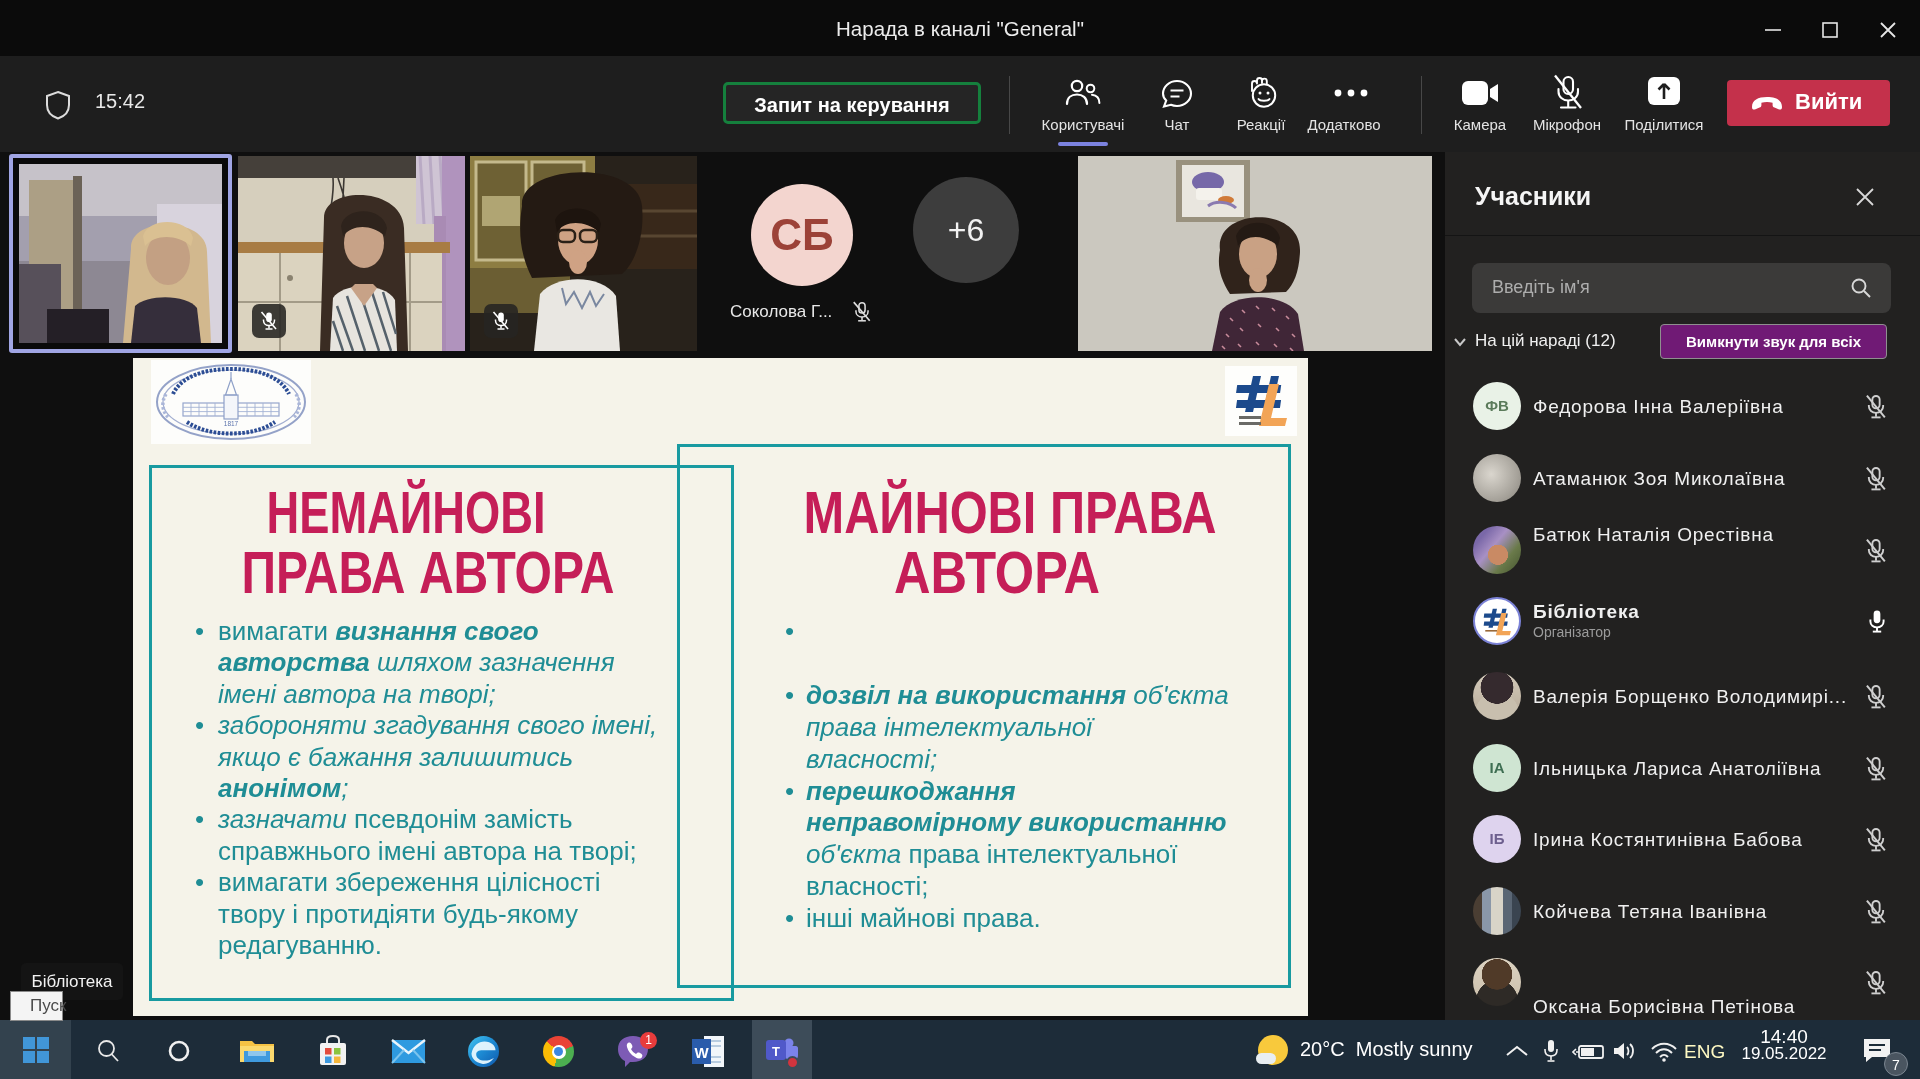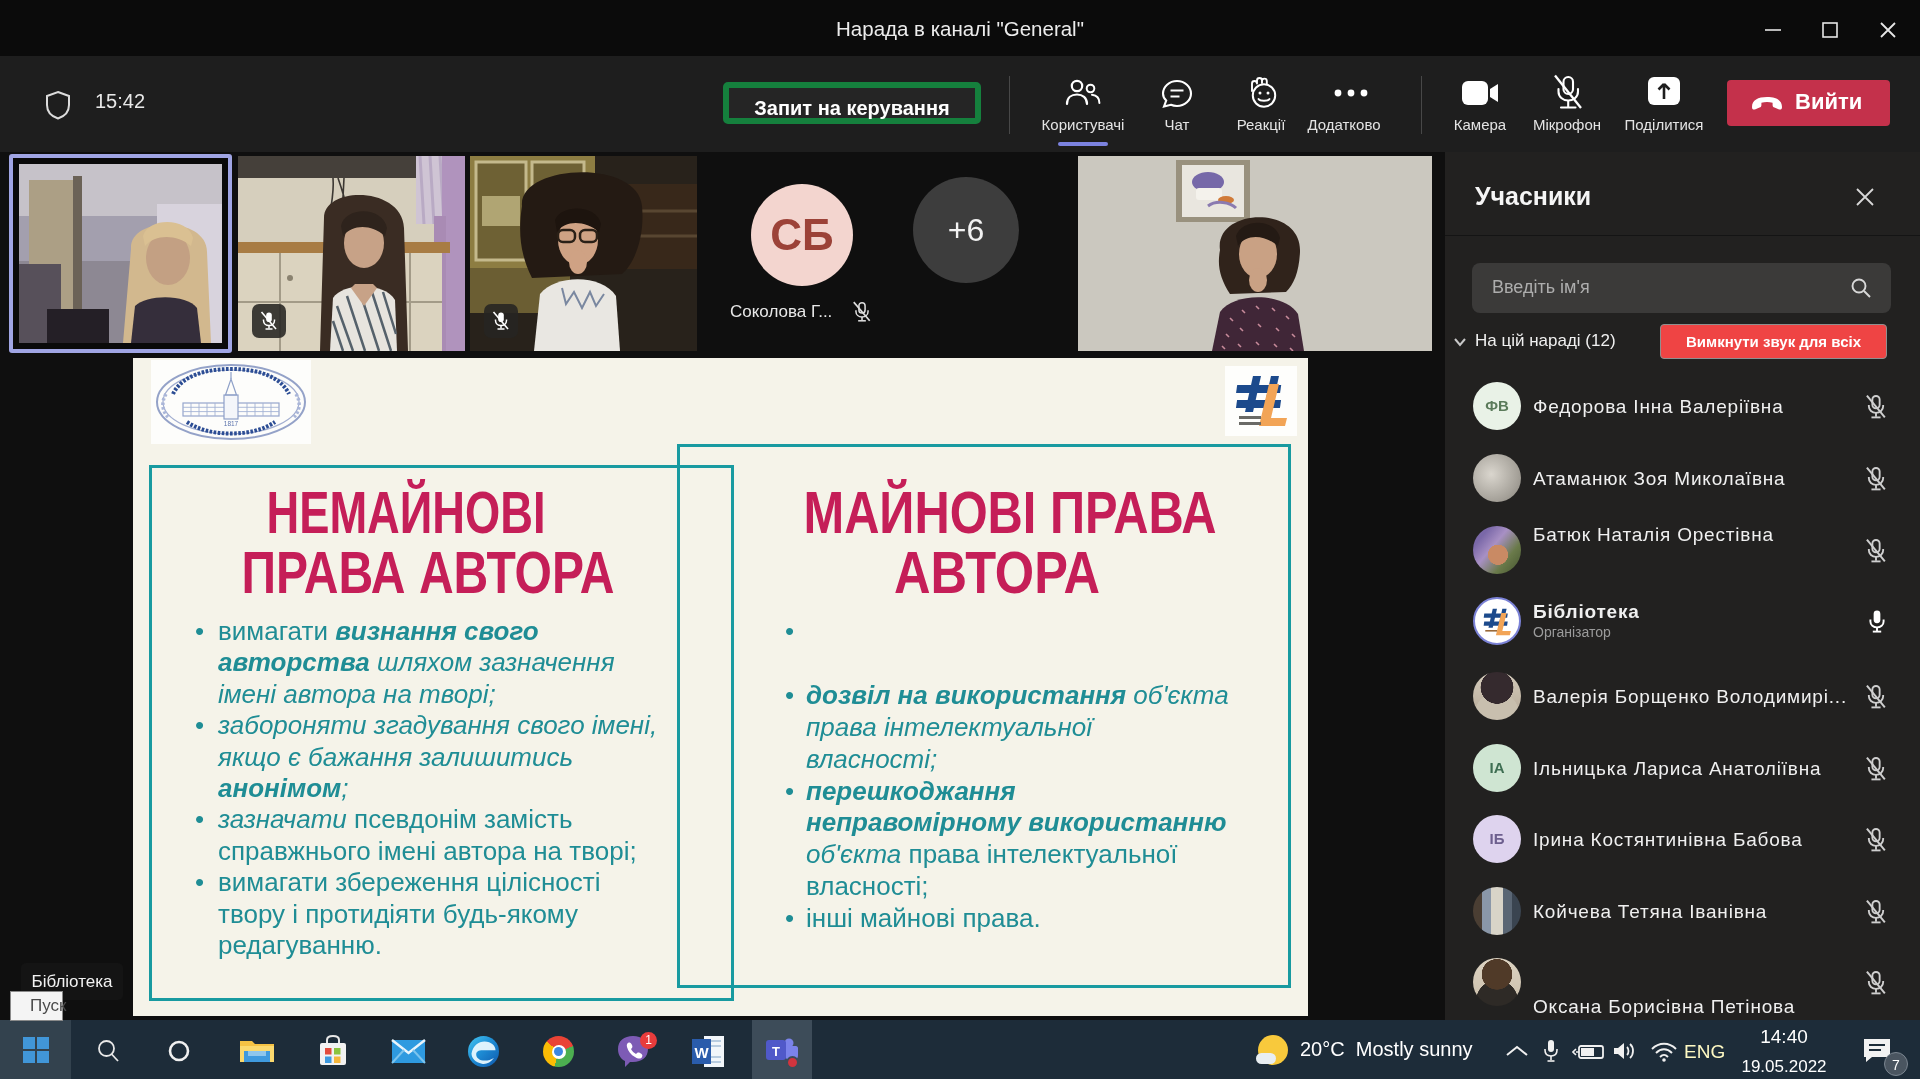--- a/index.html
+++ b/index.html
@@ -6,21 +6,21 @@
 html,body { width:1920px; height:1079px; overflow:hidden; background:#000; }
 body { font-family:"Liberation Sans", sans-serif; position:relative; }
 .abs { position:absolute; }
 
 #titlebar { left:0; top:0; width:1920px; height:56px; background:#0b0b0b; color:#e6e6e6; }
 #titlebar .ttl { left:0; right:0; top:17px; text-align:center; font-size:20.5px; color:#ececec; }
 
 #toolbar { left:0; top:56px; width:1920px; height:96px; background:#1e1e1e; color:#e8e8e8; }
 .tb-lbl { font-size:15px; color:#e4e4e4; text-align:center; }
 .vsep { width:1px; background:#484848; }
-#reqbtn { left:723px; top:26px; width:258px; height:42px; border:6px solid #15803d; border-radius:5px; background:#252525; color:#fff; font-size:20px; font-weight:bold; text-align:center; line-height:40px; }
+#reqbtn { left:723px; top:26px; width:258px; height:42px; border:3px solid #15803d; border-radius:5px; background:#252525; color:#fff; font-size:20px; font-weight:bold; text-align:center; line-height:40px; }
 #exitbtn { left:1727px; top:24px; width:163px; height:46px; background:#c4314b; border-radius:4px; color:#fff; font-size:22px; font-weight:bold; }
 
 #stage { left:0; top:152px; width:1445px; height:868px; background:#0f0f0f; overflow:hidden; }
 .micov { width:34px; height:34px; background:rgba(38,36,34,.88); border-radius:7px; }
 
 #slide { left:133px; top:206px; width:1175px; height:658px; background:#f5f3e9; overflow:hidden; }
 .tealbox { border:3px solid #189aa0; position:absolute; }
 .slide-title { position:absolute; color:#c51e58; font-weight:bold; text-align:center; font-size:60px; line-height:60px; width:600px; white-space:nowrap; }
 .bul { position:absolute; color:#1f8d95; font-size:26px; font-style:italic; line-height:31.4px; }
 .bul b { font-weight:bold; }
@@ -309,21 +309,21 @@
     <svg class="abs" style="left:377px;top:13px" width="24" height="24" viewBox="0 0 24 24">
       <circle cx="10" cy="10" r="6.5" fill="none" stroke="#d8d8d8" stroke-width="1.9"></circle>
       <line x1="15" y1="15" x2="21" y2="21" stroke="#d8d8d8" stroke-width="1.9"></line>
     </svg>
   </div>
 
   <svg class="abs" style="left:8px;top:184px" width="14" height="12" viewBox="0 0 14 12">
     <path d="M2 3 L7 9 L12 3" fill="none" stroke="#c8c8c8" stroke-width="2"></path>
   </svg>
   <div class="abs" style="left:30px;top:179px;font-size:17px;color:#f0f0f0;">На цій нараді (12)</div>
-  <div class="abs" style="left:215px;top:172px;width:227px;height:35px;border:1px solid #8f8f8f;border-radius:4px;background:#ef4444;text-align:center;line-height:33px;font-size:15px;font-weight:bold;color:#fff;">Вимкнути звук для всіх</div>
+  <div class="abs" style="left:215px;top:172px;width:227px;height:35px;border:1px solid #8f8f8f;border-radius:4px;background:#701a75;text-align:center;line-height:33px;font-size:15px;font-weight:bold;color:#fff;">Вимкнути звук для всіх</div>
 
   <div class="av" style="top:230px;background:#e9f2e7;line-height:48px;font-size:15px;font-weight:bold;color:#5b7b5b;">ФВ</div>
   <div class="abs prow-name" style="left:88px;top:244px;">Федорова Інна Валеріївна</div>
   <svg class="abs" style="left:418px;top:242px" width="26" height="26" viewBox="0 0 20 20">
       <use href="#micslash"></use>
     </svg>
 
   <div class="av" style="top:302px;background:radial-gradient(circle at 38% 42%, #dad6ce, #a8a49c 62%, #86827a);"></div>
   <div class="abs prow-name" style="left:88px;top:316px;">Атаманюк Зоя Миколаївна</div>
   <svg class="abs" style="left:418px;top:314px" width="26" height="26" viewBox="0 0 20 20">
@@ -487,19 +487,19 @@
   <svg class="abs" style="left:1612px;top:20px" width="26" height="22" viewBox="0 0 26 22">
     <path d="M2 8 H6 L12 3 V19 L6 14 H2 Z" fill="#f0f0f0"></path>
     <path d="M15 7 C17 9 17 13 15 15 M18 4 C22 7.5 22 14.5 18 18" fill="none" stroke="#f0f0f0" stroke-width="1.8"></path>
   </svg>
   <svg class="abs" style="left:1650px;top:22px" width="28" height="20" viewBox="0 0 28 20">
     <path d="M2 7 C9 0 19 0 26 7 M6 11 C11 6 17 6 22 11 M10 15 C13 12 15 12 18 15" fill="none" stroke="#f0f0f0" stroke-width="1.9"></path>
     <circle cx="14" cy="18" r="1.8" fill="#f0f0f0"></circle>
   </svg>
   <div class="abs" style="left:1684px;top:21px;font-size:19px;color:#fef9c3;text-align:center;">ENG</div>
   <div class="abs" style="left:1735px;top:6px;width:98px;text-align:center;font-size:19px;color:#fff;">14:40</div>
-  <div class="abs" style="left:1735px;top:37px;width:98px;text-align:center;font-size:17px;color:#fff;">19.05.2022</div>
+  <div class="abs" style="left:1735px;top:24px;width:98px;text-align:center;font-size:17px;color:#fff;">19.05.2022</div>
   <svg class="abs" style="left:1862px;top:17px" width="30" height="27" viewBox="0 0 30 27">
     <path d="M2 2 H28 V20 H10 L4 25 V20 H2 Z" fill="#f2f2f2"></path>
     <path d="M7 8 H23 M7 13 H19" stroke="#1d2c39" stroke-width="2"></path>
   </svg>
   <div class="abs" style="left:1884px;top:32px;width:24px;height:24px;border-radius:50%;background:#4a5560;color:#fff;font-size:14px;text-align:center;line-height:24px;border:1.5px solid #7a8590;">7</div>
 </div>
 
 </body></html>

